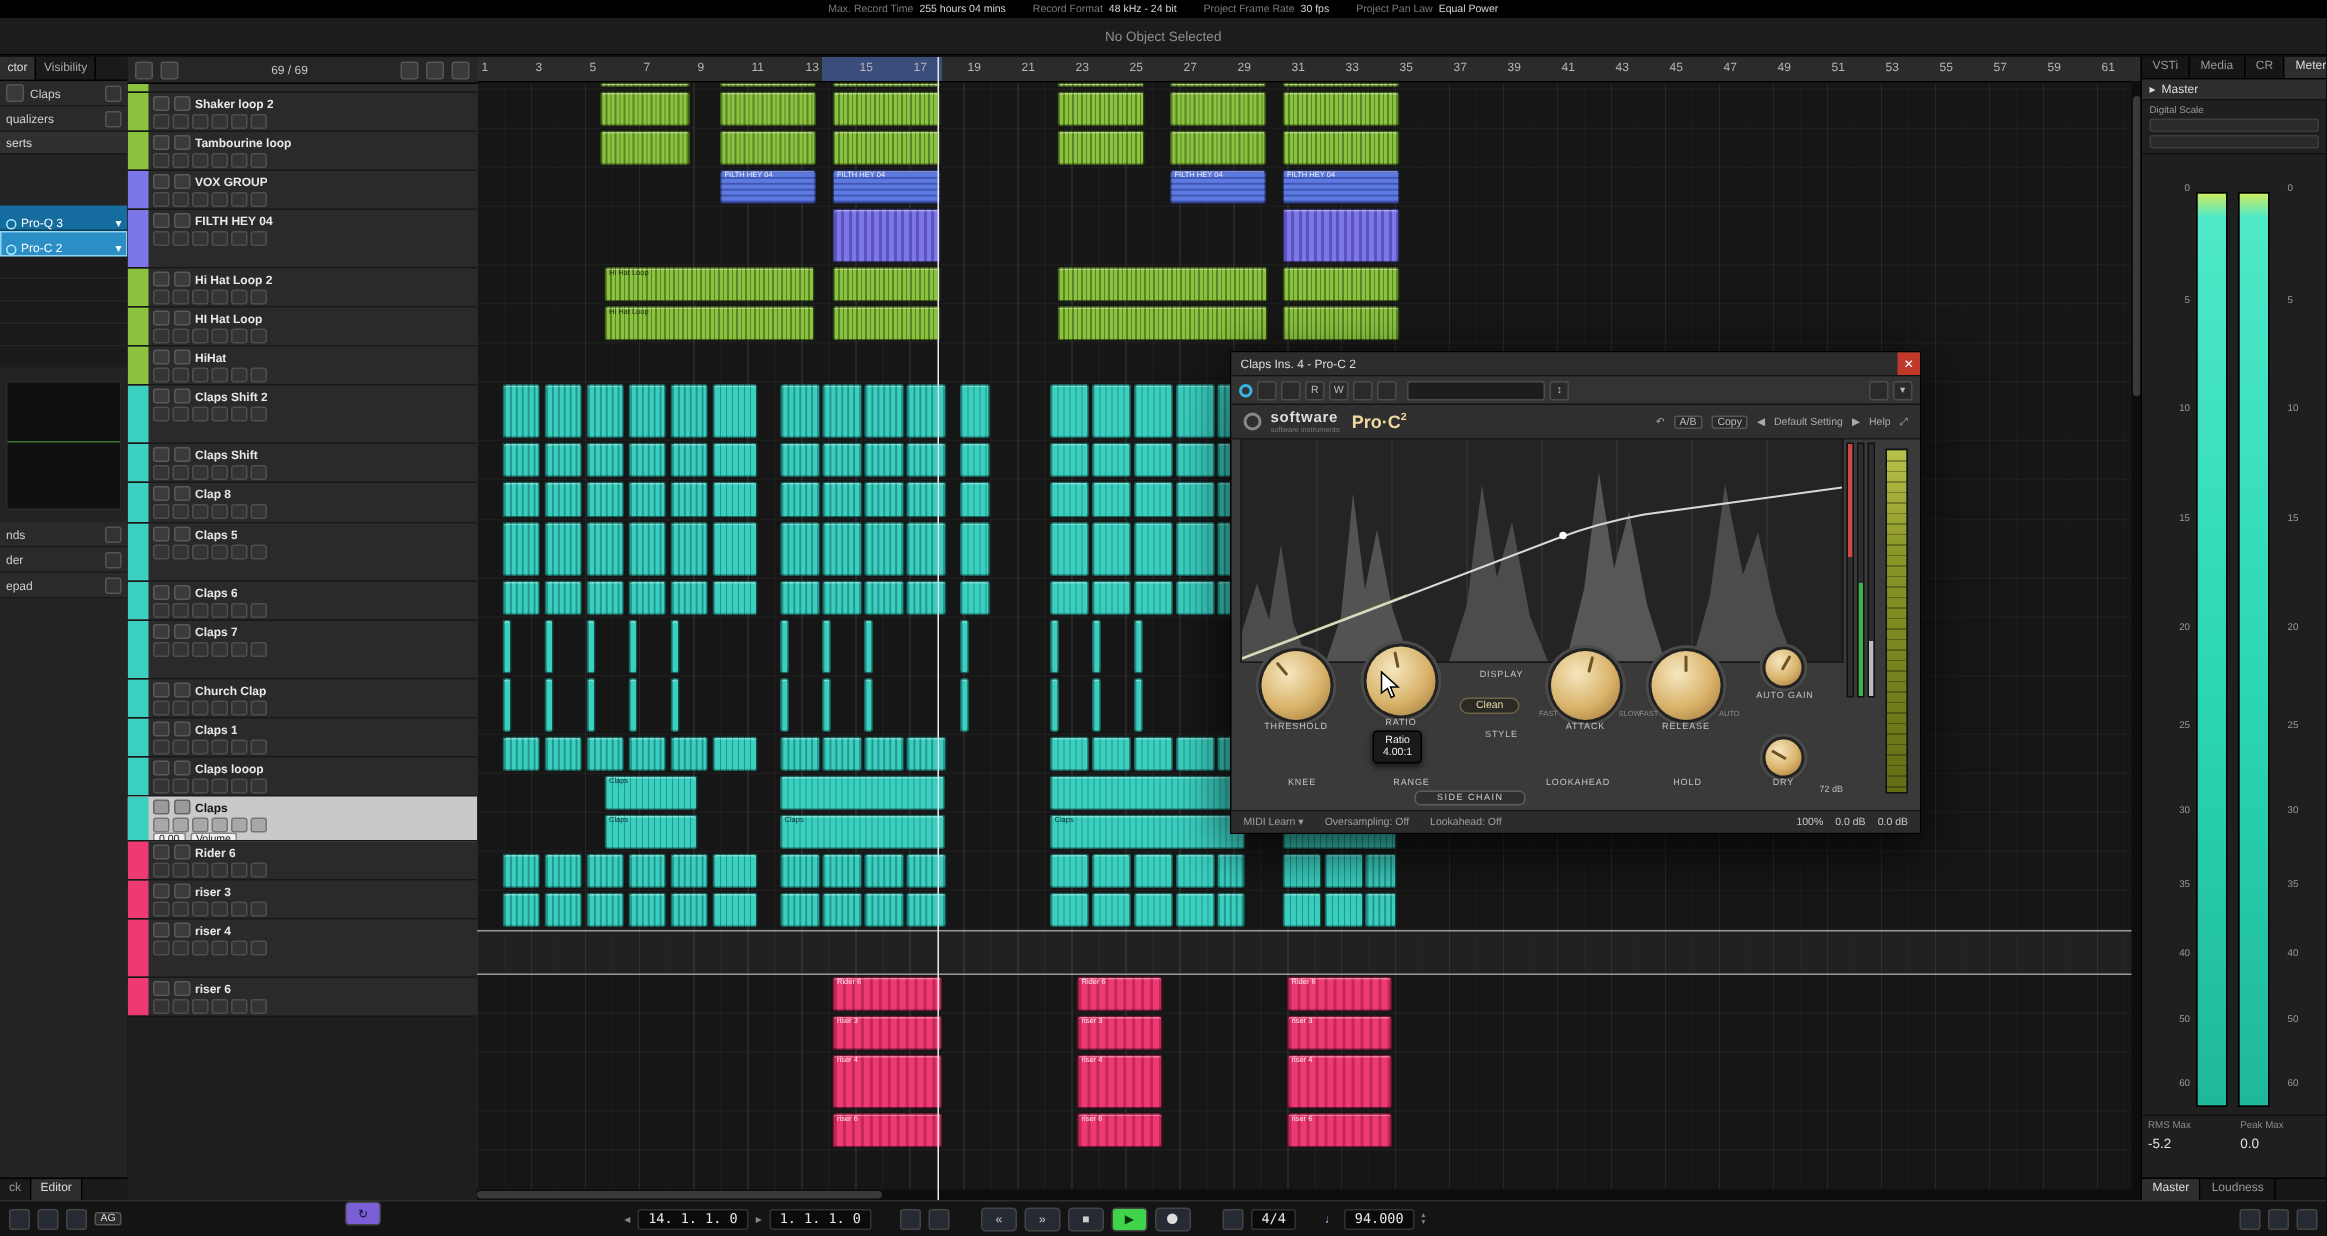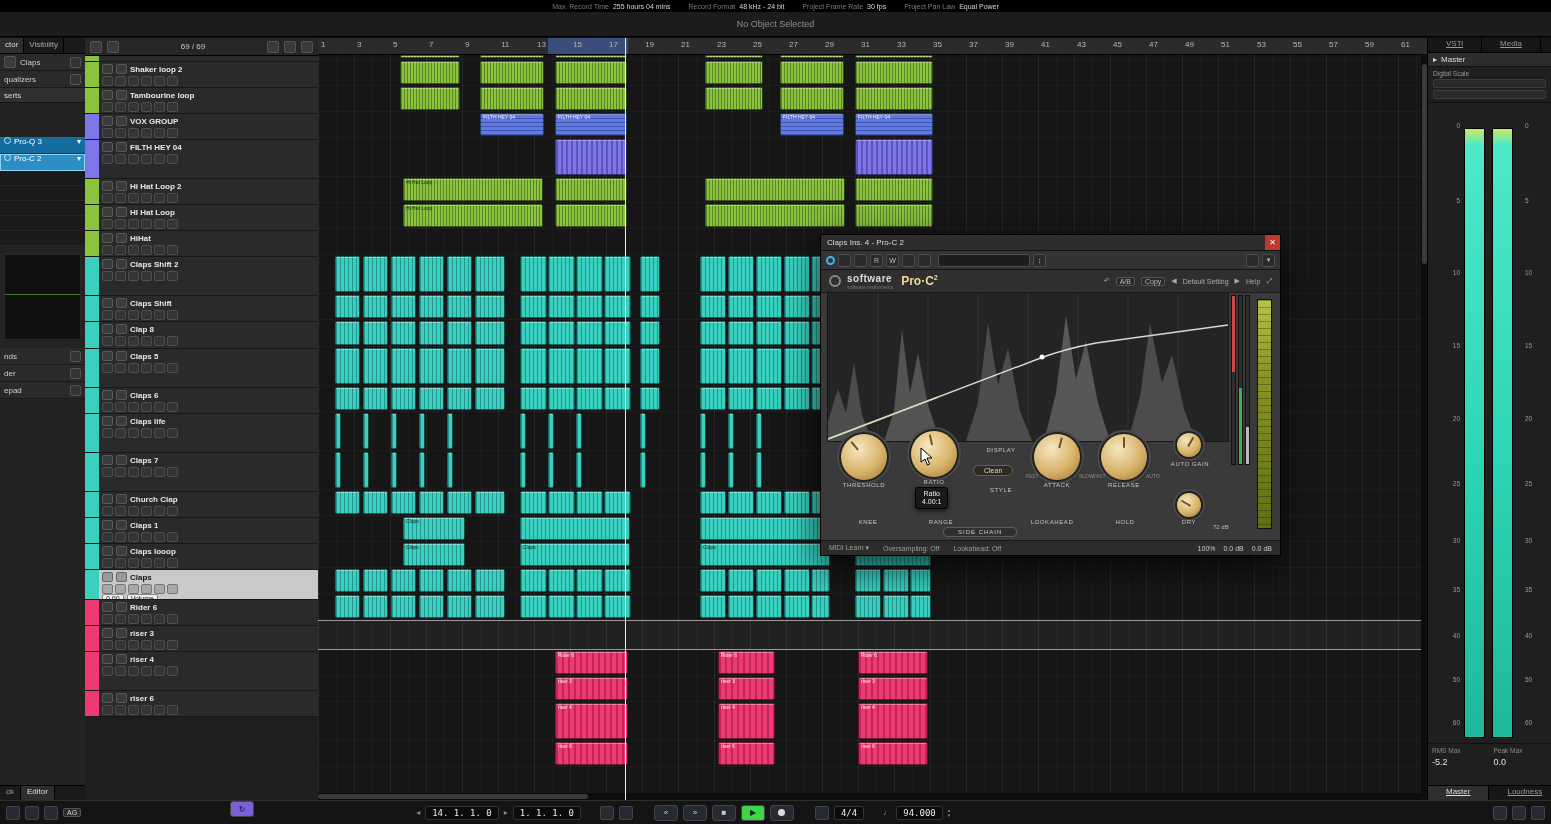--- a/index.html
+++ b/index.html
@@ -18,21 +18,21 @@
   .sidebar{position:absolute;left:0;top:38px;width:85px;bottom:24px;background:#232323;
            border-right:1px solid #0a0a0a;font-size:8px;overflow:hidden;}
   .sb-tabs{display:flex;height:15px;background:#1a1a1a;border-bottom:1px solid #000;}
   .sb-tab{padding:2px 5px;color:#aaa;font-size:8px;border-right:1px solid #000;cursor:default;}
   .sb-tab.active{background:#2e2e2e;color:#ddd;}
   .sb-row{height:16px;display:flex;align-items:center;padding:0 4px;gap:4px;border-bottom:1px solid #1a1a1a;
           background:#2a2a2a;color:#cfcfcf;}
   .sb-row .ricon{margin-left:auto;width:9px;height:9px;border:1px solid #555;background:#333;border-radius:2px;}
   .sb-sec{height:14px;display:flex;align-items:center;padding:0 4px;background:#303030;color:#ddd;
           border-bottom:1px solid #151515;}
-  .sb-ins{height:16px;display:flex;align-items:flex-start;gap:3px;padding:0 4px;color:#fff;border-bottom:1px solid #0d3b52;}
+  .sb-ins{height:16px;display:flex;align-items:flex-end;gap:3px;padding:0 4px;color:#fff;border-bottom:1px solid #0d3b52;}
   .ins-on{background:#156c9e;}
   .ins-sel{background:#2b8fc6;outline:1px solid #8fd4f5;outline-offset:-1px;}
   .ins-empty{background:#1b1b1b;height:14px;border-bottom:1px solid #262626;}
   .pwr-dot{width:7px;height:7px;border-radius:50%;border:1px solid #aef;box-sizing:border-box;}
   .sb-eq{margin:8px 4px;height:84px;background:#101010;border:1px solid #2a2a2a;position:relative;}
   .sb-eq::after{content:"";position:absolute;left:0;right:0;top:46%;height:1px;background:#3c7a2c;}
   .sb-bottom{position:absolute;bottom:0;left:0;right:0;height:14px;background:#1a1a1a;display:flex;
              border-top:1px solid #000;}
   .sb-btab{padding:1px 6px;font-size:8px;color:#999;border-right:1px solid #000;}
   .sb-btab.active{background:#2e2e2e;color:#ddd;}
@@ -80,21 +80,21 @@
   .ck-pink .cliplabel,.ck-blue .cliplabel{color:rgba(255,255,255,.9);}
   .playhead{position:absolute;left:307px;top:0;bottom:0;width:1px;background:#eaeaea;z-index:4;}
   .hsb{position:absolute;left:0;right:0;bottom:0;height:7px;background:#0d0d0d;}
   .hsb-thumb{position:absolute;left:0;width:270px;top:1px;bottom:1px;background:#3a3a3a;border-radius:3px;}
   .vsb{position:absolute;right:0;top:16px;bottom:7px;width:7px;background:#0d0d0d;}
   .vsb-thumb{position:absolute;top:10px;height:200px;left:1px;right:1px;background:#3a3a3a;border-radius:3px;}
   
   .rightpanel{position:absolute;right:0;top:38px;width:123px;bottom:24px;background:#1f1f1f;
               border-left:1px solid #000;overflow:hidden;}
   .rp-tabs{display:flex;height:14px;background:#161616;border-bottom:1px solid #000;}
-  .rp-tab{padding:1px 18px;font-size:8px;color:#999;border-right:1px solid #000;white-space:nowrap;text-decoration:underline;}
+  .rp-tab{padding:1px 7px;font-size:8px;color:#999;border-right:1px solid #000;white-space:nowrap;}
   .rp-tab.active{background:#2e2e2e;color:#ddd;}
   .rp-sec{height:13px;background:#2d2d2d;border-bottom:1px solid #111;display:flex;align-items:center;
           gap:4px;padding:0 5px;font-size:8px;color:#ddd;}
   .rp-ctrls{padding:3px 5px;border-bottom:1px solid #111;}
   .rp-scale-label{font-size:6.5px;color:#9a9a9a;}
   .rp-mini{height:7px;background:#2a2a2a;border:1px solid #3d3d3d;border-radius:2px;margin-top:2px;}
   .meter-wrap{position:absolute;left:20px;right:14px;top:84px;bottom:62px;}
   .mbar{position:absolute;top:6px;bottom:0;width:21px;border:1px solid #000;box-sizing:border-box;
         background:linear-gradient(180deg,#cdeb5e 0px,#4ee9c9 16px,#2bd6b4 55%,#1fb89a 100%);}
   .mbar.b1{left:16px;}
@@ -473,38 +473,20 @@
               <span class="tmini"></span>
             </div>
           </div>
         </div>
         <div class="trow" style="height: 39px;">
           <div class="tstrip" style="background: rgb(59, 207, 192);"></div>
           <div class="tmain">
             <div class="r1">
               <span class="tbtn"></span>
               <span class="tbtn"></span>
-              <span class="tname">Claps life</span>
-            </div>
-            <div class="r2">
-              <span class="tmini"></span>
-              <span class="tmini"></span>
-              <span class="tmini"></span>
-              <span class="tmini"></span>
-              <span class="tmini"></span>
-              <span class="tmini"></span>
-            </div>
-          </div>
-        </div>
-        <div class="trow" style="height: 39px;">
-          <div class="tstrip" style="background: rgb(59, 207, 192);"></div>
-          <div class="tmain">
-            <div class="r1">
-              <span class="tbtn"></span>
-              <span class="tbtn"></span>
               <span class="tname">Claps 7</span>
             </div>
             <div class="r2">
               <span class="tmini"></span>
               <span class="tmini"></span>
               <span class="tmini"></span>
               <span class="tmini"></span>
               <span class="tmini"></span>
               <span class="tmini"></span>
             </div>

